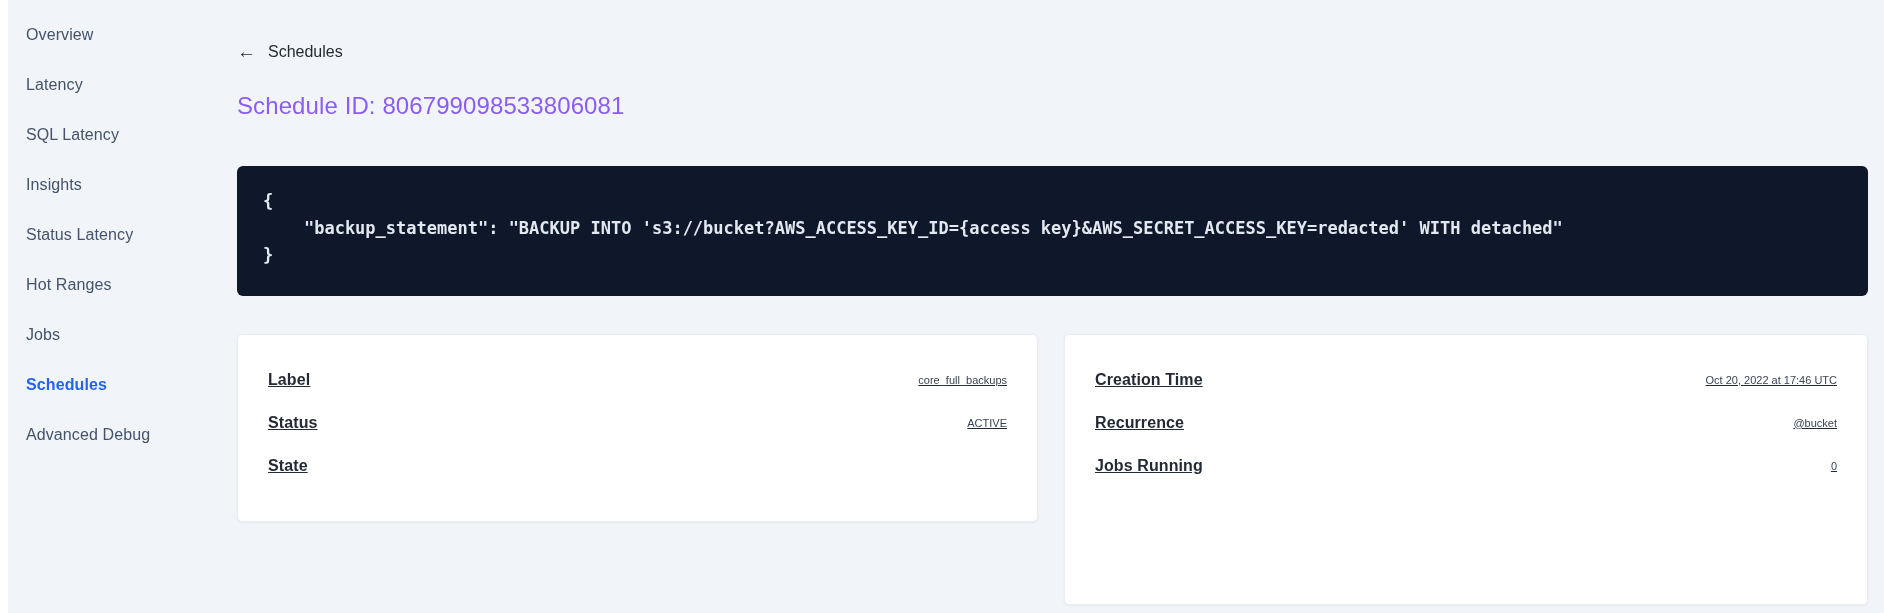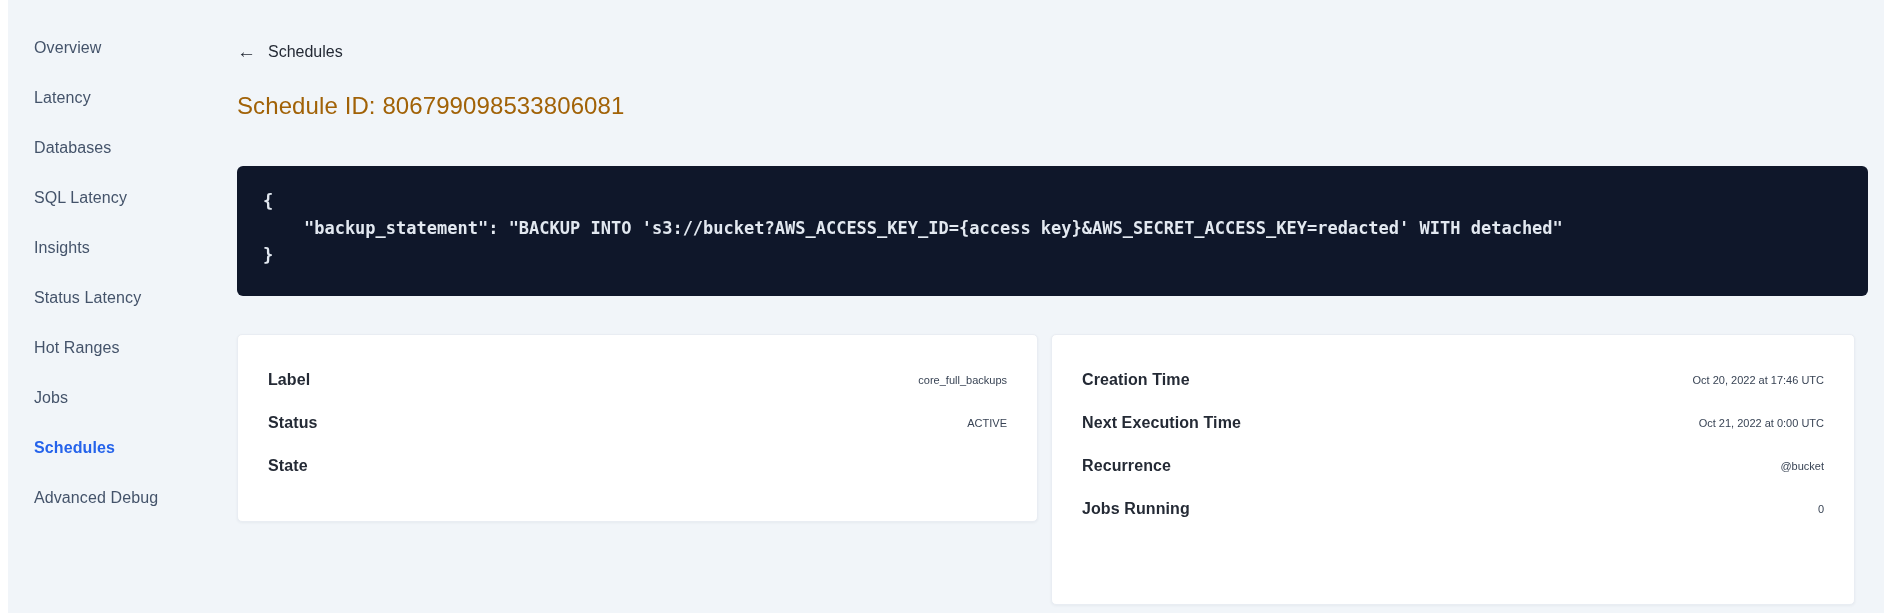--- a/index.html
+++ b/index.html
@@ -10,61 +10,60 @@
     color:#242a35;
     position:relative;
   }
   .app {
     position:absolute; left:8px; top:0; right:0; bottom:0;
     background:#f1f5f9;
   }
   
   .sidebar {
     position:absolute; left:0; top:0; bottom:0; width:221px;
-    padding-top:23px;
-    margin-left:8px;
+    padding-top:10px;
   }
   .nav-item {
     height:50px; display:flex; align-items:center;
     padding-left:18px;
     font-size:16px; color:#44536a;
     cursor:pointer; letter-spacing:.1px;
   }
   .nav-item.active { color:#2563eb; font-weight:700; }
   
   .main {
     position:absolute; left:229px; top:0; width:1631px;
   }
   .back-row {
     margin-top:42px;
     display:inline-flex; align-items:center; gap:12px;
     font-size:16px; color:#242a35; cursor:pointer;
   }
   .back-arrow { font-size:19px; line-height:1; color:#242a35; }
   .page-title {
     margin-top:30px;
-    font-size:24px; font-weight:400; color:#a16207;
+    font-size:24px; font-weight:400; color:#8b5cf6;
     letter-spacing:.1px;
   }
   .codeblock {
     margin-top:46px;
     width:1631px; height:130px;
     background:#0f172a;
     border-radius:6px;
     padding:22px 26px;
     font-family:"DejaVu Sans Mono","Liberation Mono",monospace;
     font-size:17px; font-weight:600;
     line-height:27px;
     color:#e2e8f0;
     white-space:pre;
     overflow:hidden;
   }
   .cards {
     margin-top:38px;
-    display:flex; gap:13px; align-items:flex-start;
+    display:flex; gap:26px; align-items:flex-start;text-decoration:underline;
   }
   .card {
     background:#ffffff;
     border:1px solid #e9edf3;
     border-radius:5px;
     box-shadow:0 1px 3px rgba(24,40,64,0.05);
     padding-top:23px;
   }
   .card.left  { width:801px; height:188px; }
   .card.right { width:804px; height:271px; }
@@ -81,21 +80,20 @@
   }
 </style>
 </head>
 <body>
 
 <div class="app">
 
   <nav class="sidebar">
     <div class="nav-item">Overview</div>
     <div class="nav-item">Latency</div>
-    <div class="nav-item">Databases</div>
     <div class="nav-item">SQL Latency</div>
     <div class="nav-item">Insights</div>
     <div class="nav-item">Status Latency</div>
     <div class="nav-item">Hot Ranges</div>
     <div class="nav-item">Jobs</div>
     <div class="nav-item active">Schedules</div>
     <div class="nav-item">Advanced Debug</div>
   </nav>
 
   <main class="main">
@@ -127,24 +125,20 @@
           <span class="detail-value"></span>
         </div>
       </section>
 
       <section class="card right">
         <div class="detail-row">
           <span class="detail-label">Creation Time</span>
           <span class="detail-value">Oct 20, 2022 at 17:46 UTC</span>
         </div>
         <div class="detail-row">
-          <span class="detail-label">Next Execution Time</span>
-          <span class="detail-value">Oct 21, 2022 at 0:00 UTC</span>
-        </div>
-        <div class="detail-row">
           <span class="detail-label">Recurrence</span>
           <span class="detail-value">@bucket</span>
         </div>
         <div class="detail-row">
           <span class="detail-label">Jobs Running</span>
           <span class="detail-value">0</span>
         </div>
       </section>
 
     </div>

